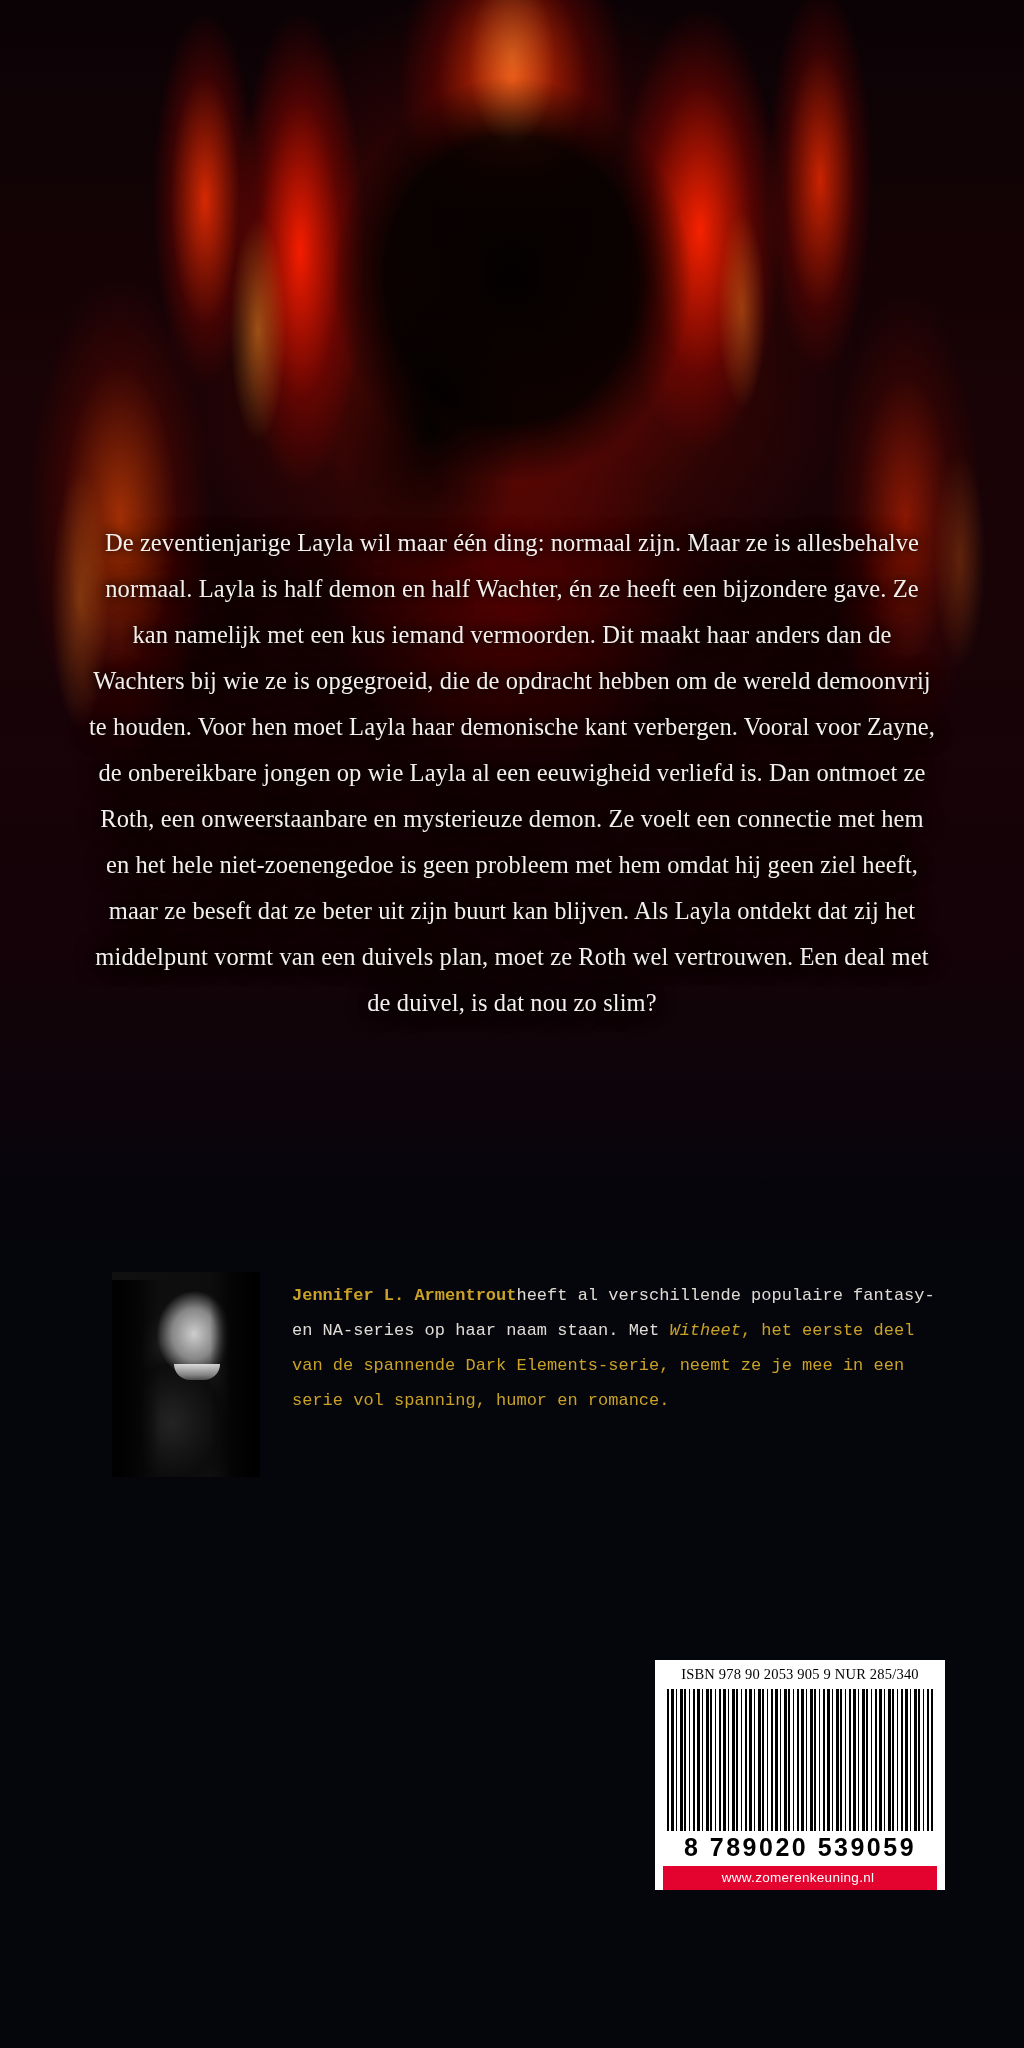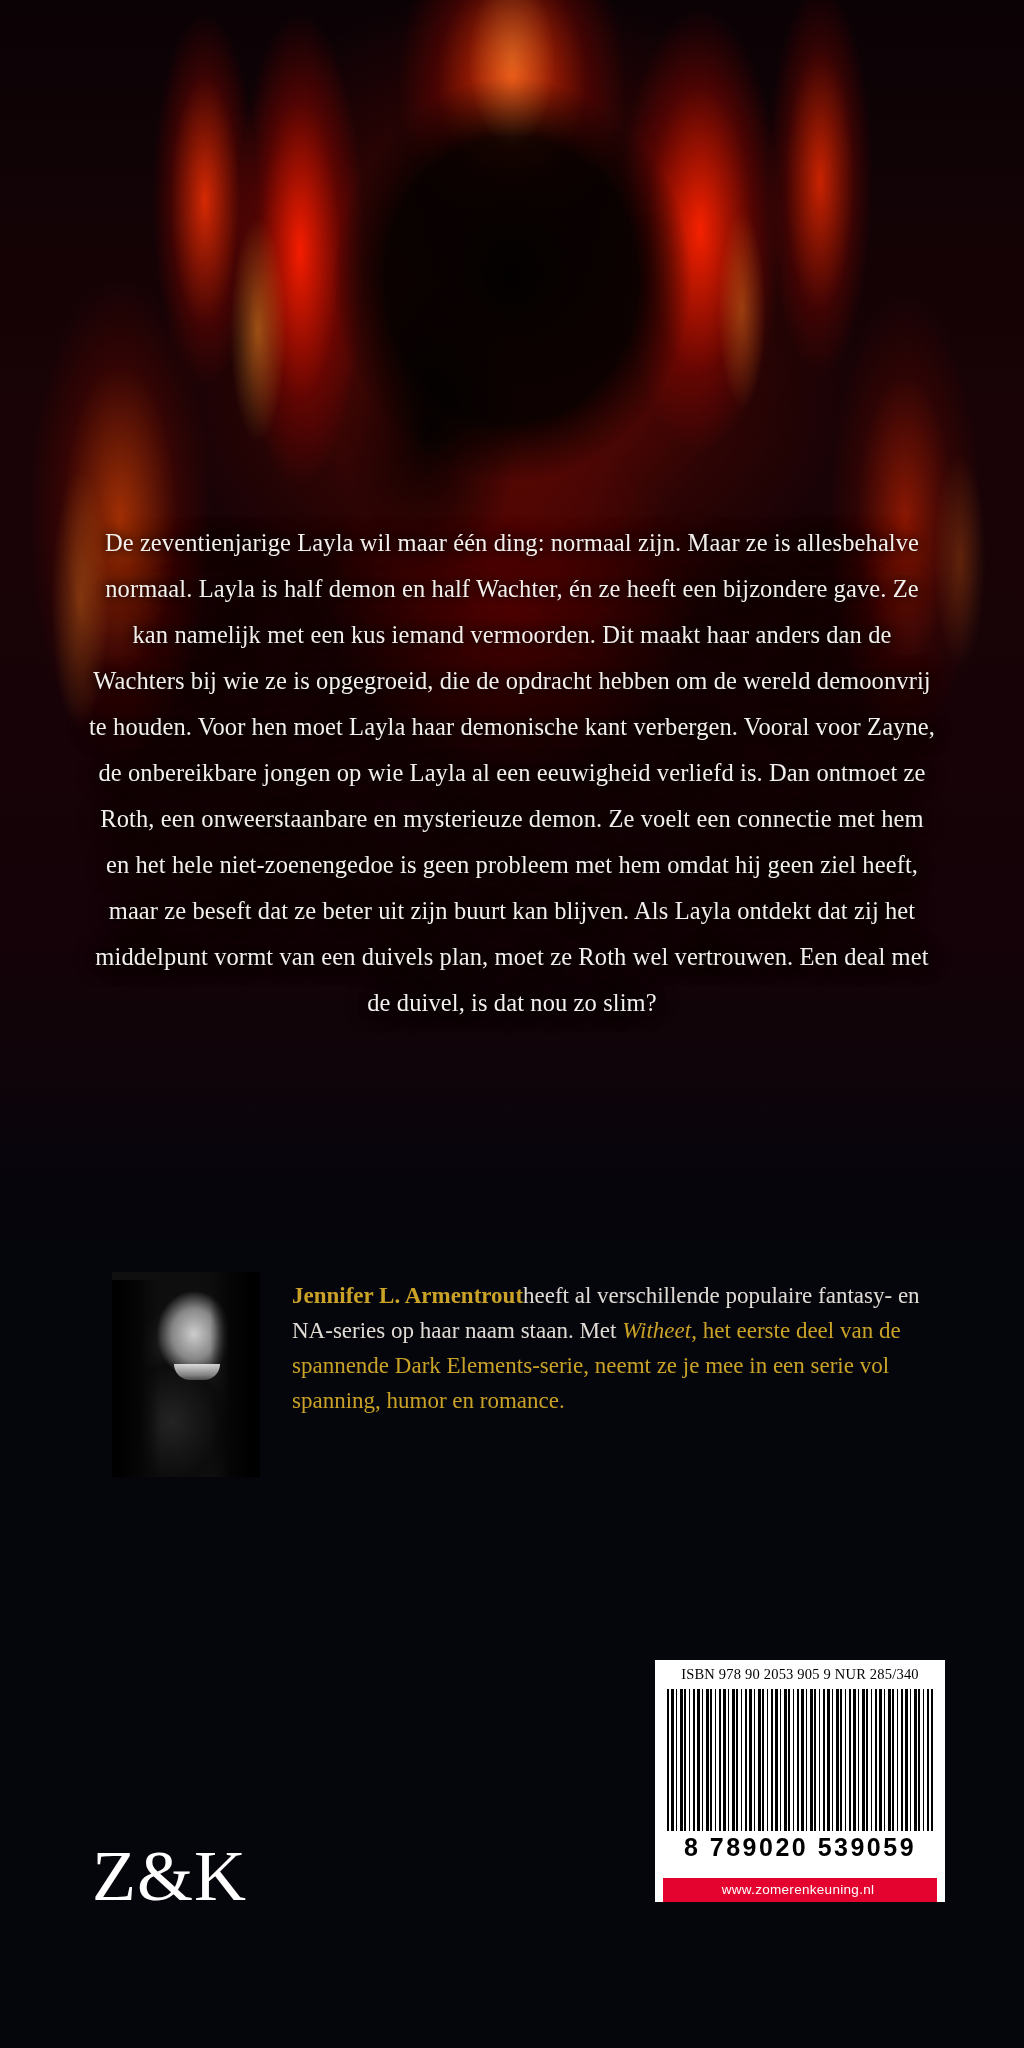--- a/index.html
+++ b/index.html
@@ -107,23 +107,24 @@
   }
   .author-photo .smile {
     position: absolute; left: 62px; top: 92px; width: 46px; height: 16px;
     border-radius: 0 0 26px 26px;
     background: linear-gradient(to bottom, #efe9e4 0%, #9b938d 70%, #5d5752 100%);
     opacity: 0.85;
   }
   .author-text {
     flex: 1;
     color: #e0dbd4;
-    font-size: 23px;
+    font-size: 17px;
     line-height: 35px;
     padding-top: 6px;
+    font-family: Liberation Mono, monospace;
   }
   .author-name {
     color: #c9a227;
     font-weight: bold;
   }
   .gold {
     color: #c9a227;
   }
   .gold-i {
     color: #c9a227;
@@ -172,21 +173,20 @@
     padding-bottom: 4px;
   }
   .url-bar {
     background: #e4032e;
     color: #fff;
     font-family: "Liberation Sans", sans-serif;
     font-size: 13.5px;
     text-align: center;
     padding: 4px 4px 5px 0;
     letter-spacing: 0.3px;
-    margin-top: 12px;
   }
 
   
   .logo {
     position: absolute;
     left: 92px;
     top: 1840px;
     color: #ffffff;
     font-family: "Liberation Serif", serif;
     font-size: 72px;
@@ -216,15 +216,14 @@
     </div>
   </div>
 
   <div class="isbn-box">
     <div class="isbn-line">ISBN 978 90 2053 905 9  NUR 285/340</div>
     <div class="barcode"></div>
     <div class="barcode-digits">8 789020 539059</div>
     <div class="url-bar">www.zomerenkeuning.nl</div>
   </div>
 
-  <div class="logo">Z&amp;K</div>
 
 </div>
 
 </body></html>

